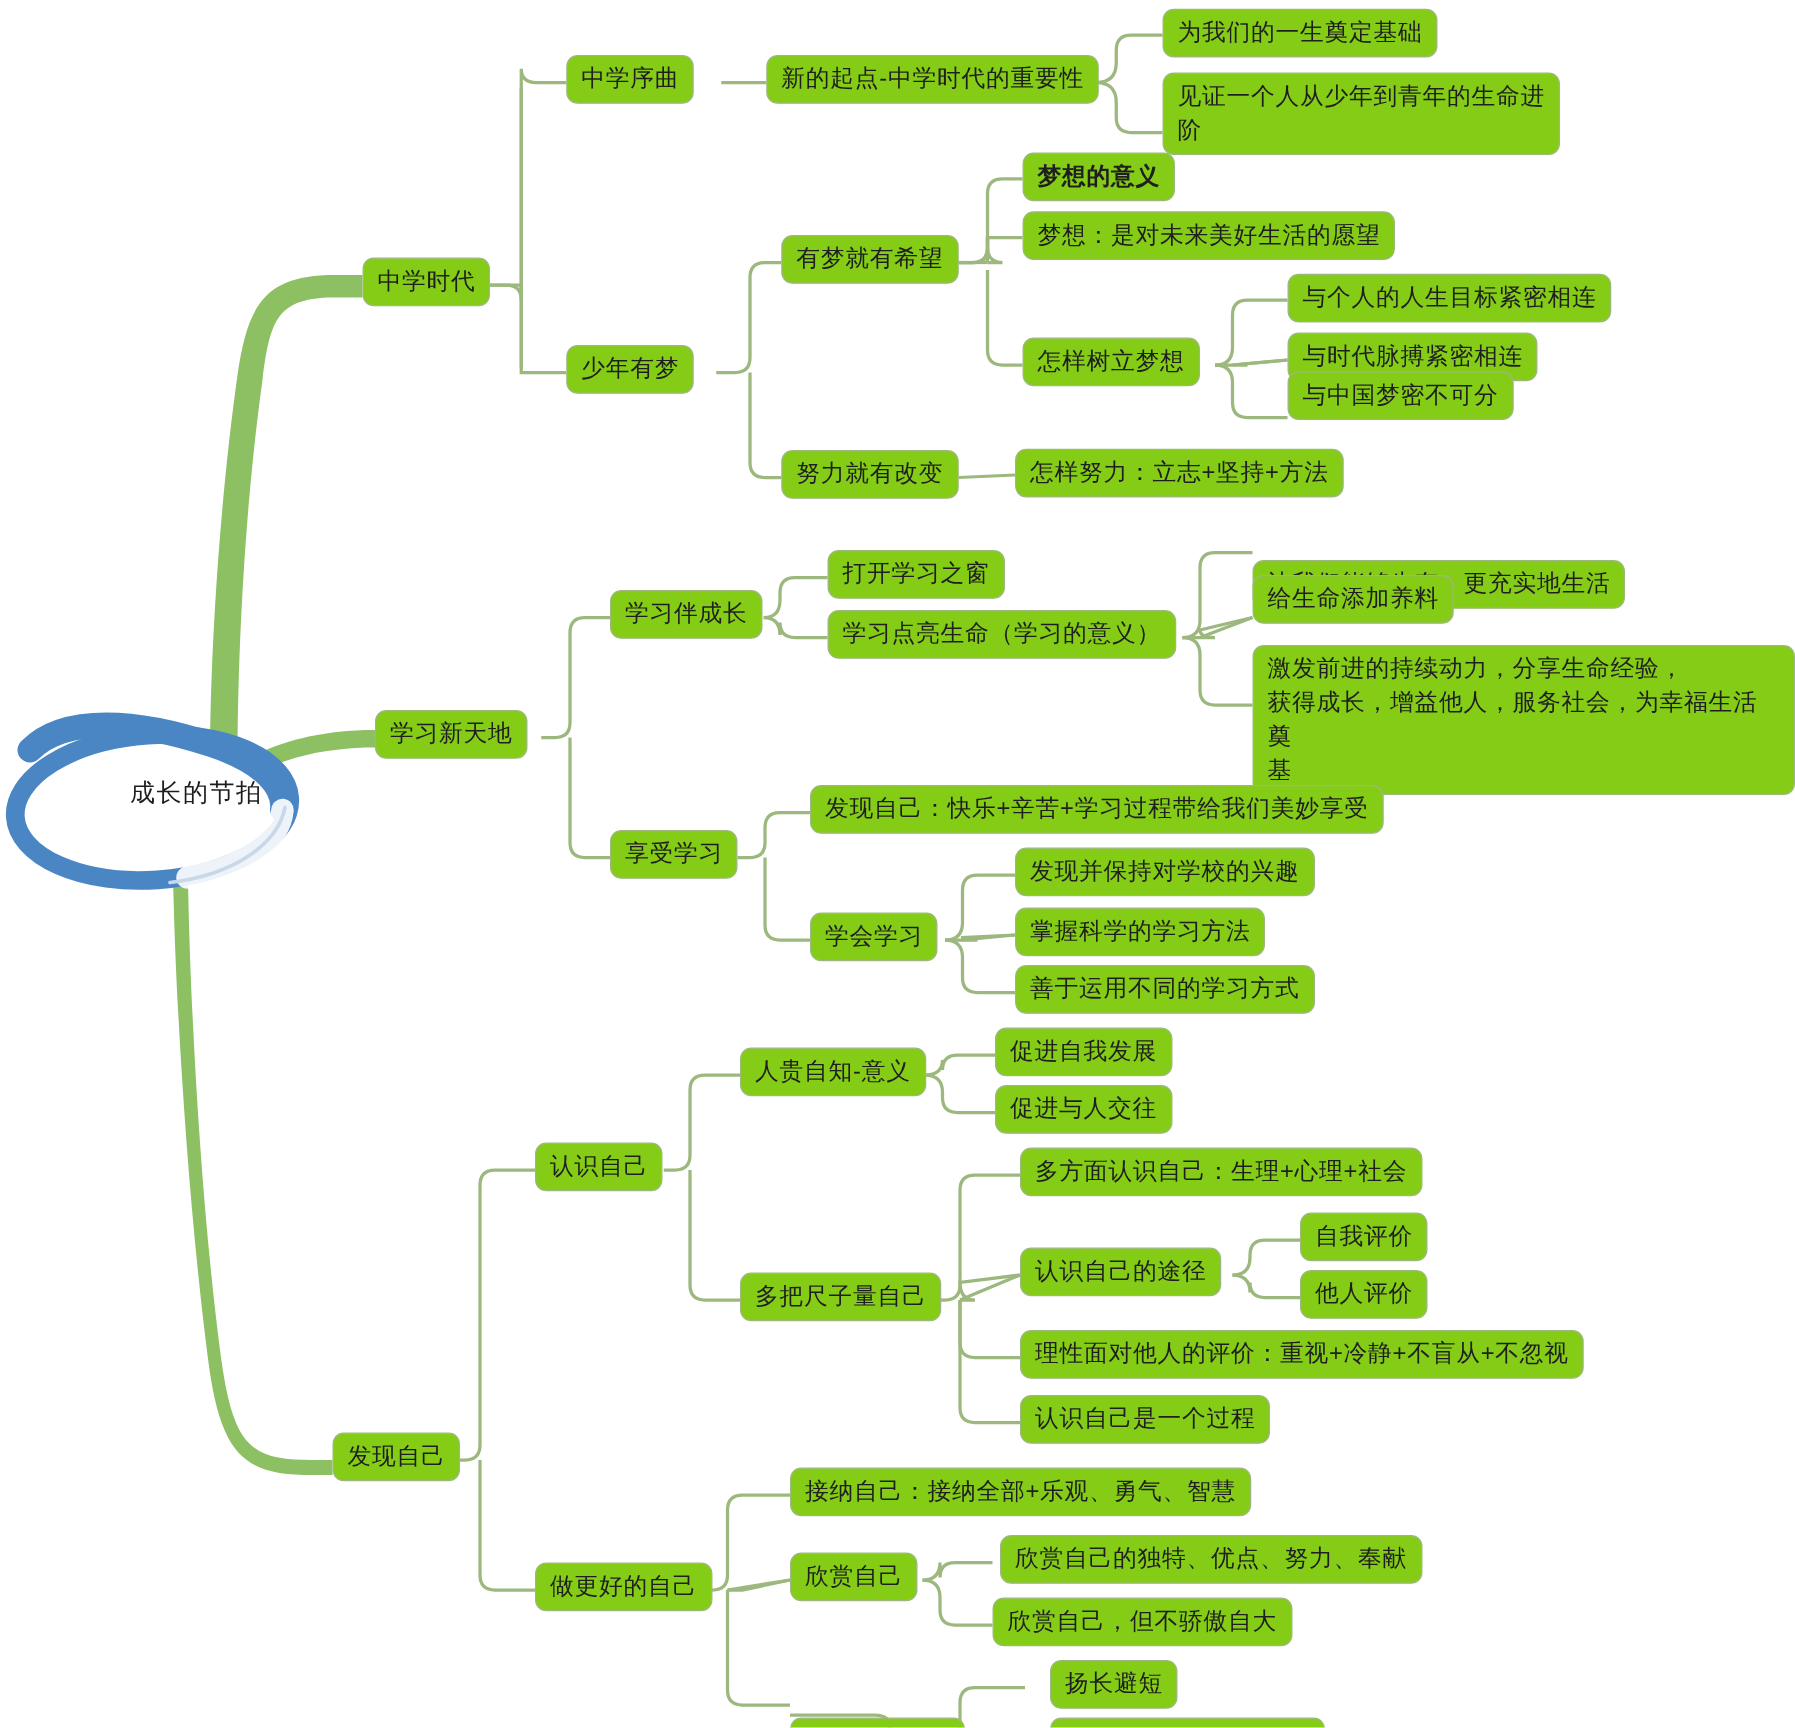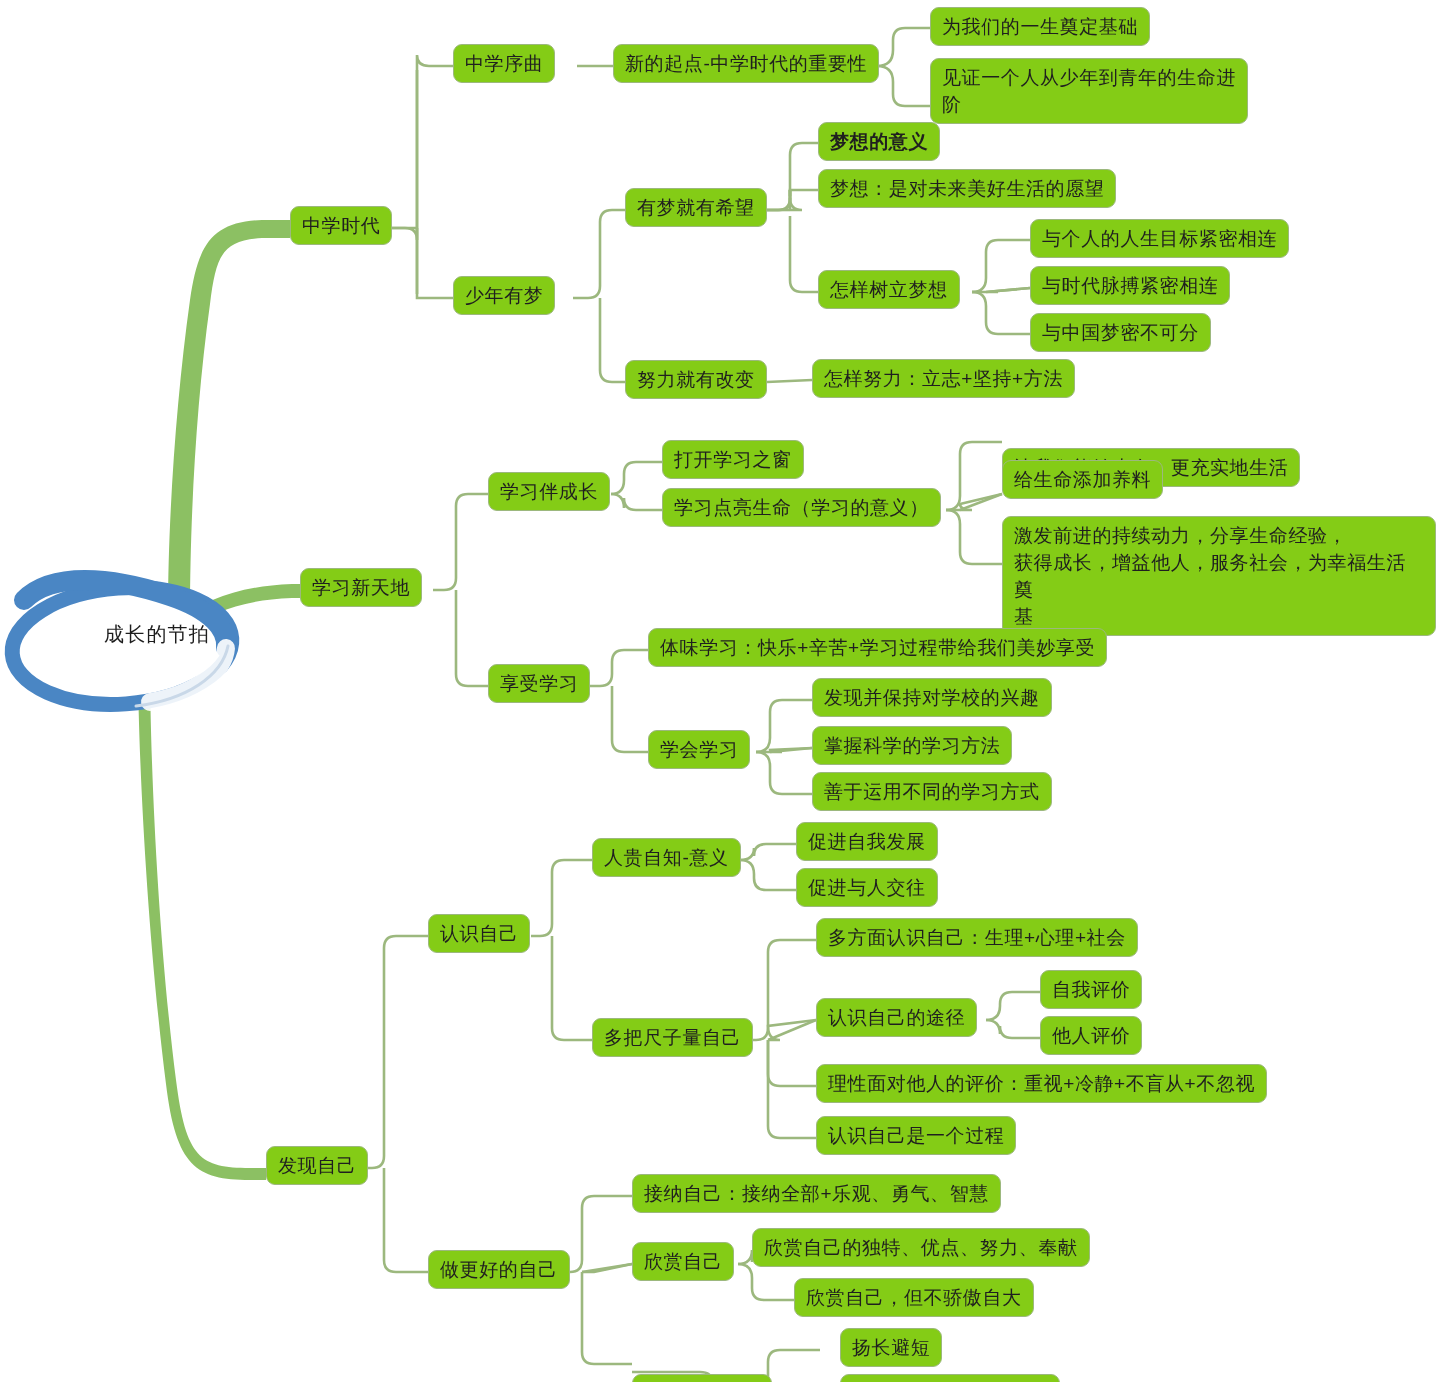--- a/index.html
+++ b/index.html
@@ -168,36 +168,36 @@
   <div class="node multi" style="left:930px;top:58px;">见证一个人从少年到青年的生命进
 阶</div>
 
   <div class="node" style="left:453px;top:276px;">少年有梦</div>
   <div class="node" style="left:625px;top:188px;">有梦就有希望</div>
   <div class="node" style="left:818px;top:122px;font-weight:bold;">梦想的意义</div>
   <div class="node" style="left:818px;top:169px;">梦想：是对未来美好生活的愿望</div>
   <div class="node" style="left:818px;top:270px;">怎样树立梦想</div>
   <div class="node" style="left:1030px;top:219px;">与个人的人生目标紧密相连</div>
   <div class="node" style="left:1030px;top:266px;">与时代脉搏紧密相连</div>
-  <div class="node" style="left:1030px;top:313px;">与中国梦密不可分</div>
+  <div class="node" style="left:1030px;top:297px;">与中国梦密不可分</div>
   <div class="node" style="left:625px;top:360px;">努力就有改变</div>
   <div class="node" style="left:812px;top:359px;">怎样努力：立志+坚持+方法</div>
 
   <div class="node" style="left:300px;top:568px;">学习新天地</div>
   <div class="node" style="left:488px;top:472px;">学习伴成长</div>
   <div class="node" style="left:662px;top:440px;">打开学习之窗</div>
   <div class="node" style="left:662px;top:488px;">学习点亮生命（学习的意义）</div>
   <div class="node" style="left:1002px;top:420px;margin-top:28px;">让我们能够生存，更充实地生活</div>
   <div class="node" style="left:1002px;top:460px;">给生命添加养料</div>
   <div class="node multi" style="left:1002px;top:516px;">激发前进的持续动力，分享生命经验，
 获得成长，增益他人，服务社会，为幸福生活奠
 基</div>
 
   <div class="node" style="left:488px;top:664px;">享受学习</div>
-  <div class="node" style="left:648px;top:628px;">体味学习：快乐+辛苦+学习过程带给我们美妙享受</div>
+  <div class="node" style="left:648px;top:628px;">发现自己：快乐+辛苦+学习过程带给我们美妙享受</div>
   <div class="node" style="left:648px;top:730px;">学会学习</div>
   <div class="node" style="left:812px;top:678px;">发现并保持对学校的兴趣</div>
   <div class="node" style="left:812px;top:726px;">掌握科学的学习方法</div>
   <div class="node" style="left:812px;top:772px;">善于运用不同的学习方式</div>
 
   <div class="node" style="left:266px;top:1146px;">发现自己</div>
   <div class="node" style="left:428px;top:914px;">认识自己</div>
   <div class="node" style="left:592px;top:838px;">人贵自知-意义</div>
   <div class="node" style="left:796px;top:822px;">促进自我发展</div>
   <div class="node" style="left:796px;top:868px;">促进与人交往</div>
@@ -206,20 +206,20 @@
   <div class="node" style="left:816px;top:918px;">多方面认识自己：生理+心理+社会</div>
   <div class="node" style="left:816px;top:998px;">认识自己的途径</div>
   <div class="node" style="left:1040px;top:970px;">自我评价</div>
   <div class="node" style="left:1040px;top:1016px;">他人评价</div>
   <div class="node" style="left:816px;top:1064px;">理性面对他人的评价：重视+冷静+不盲从+不忽视</div>
   <div class="node" style="left:816px;top:1116px;">认识自己是一个过程</div>
 
   <div class="node" style="left:428px;top:1250px;">做更好的自己</div>
   <div class="node" style="left:632px;top:1174px;">接纳自己：接纳全部+乐观、勇气、智慧</div>
   <div class="node" style="left:632px;top:1242px;">欣赏自己</div>
-  <div class="node" style="left:752px;top:1228px;">欣赏自己的独特、优点、努力、奉献</div>
+  <div class="node" style="left:800px;top:1228px;">欣赏自己的独特、优点、努力、奉献</div>
   <div class="node" style="left:794px;top:1278px;">欣赏自己，但不骄傲自大</div>
   <div class="node" style="left:840px;top:1328px;">扬长避短</div>
 
   <div class="node" style="left:840px;top:1374px;width:220px;height:40px;"></div>
   <div class="node" style="left:632px;top:1374px;width:140px;height:40px;"></div>
 
 </div>
 
 </body></html>

